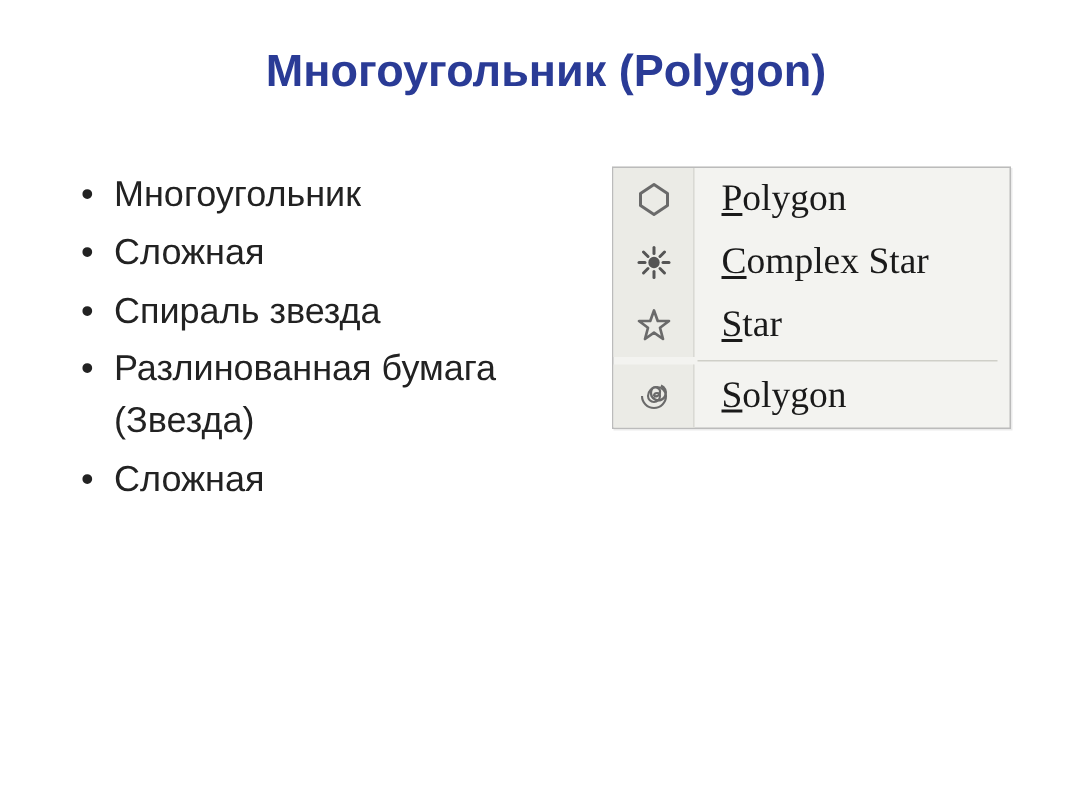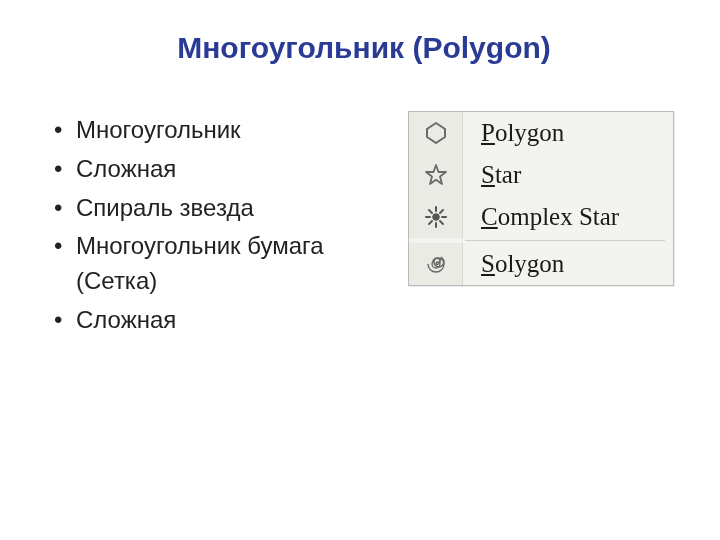--- a/index.html
+++ b/index.html
@@ -98,45 +98,34 @@
 <div class="slide">
 
   <h1 class="title">Многоугольник (Polygon)</h1>
 
   <div class="content">
 
     <ul class="bullets">
       <li>Многоугольник</li>
       <li>Сложная</li>
       <li>Спираль звезда</li>
-      <li>Многоугольник бумага (Сетка)</li>
+      <li>Разлинованная бумага (Звезда)</li>
       <li>Сложная</li>
     </ul>
 
     <div class="menu-panel">
 
       <div class="menu-item">
         <div class="menu-icon-col">
           <svg class="menu-icon" viewBox="0 0 24 24">
             <polygon points="12,2 21,8 21,16 12,22 3,16 3,8" fill="none" stroke="#6a6a6a" stroke-width="2" stroke-linejoin="round"></polygon>
           </svg>
         </div>
         <span class="menu-label mn">
           <span></span><u>P</u><span>olygon</span>
-        </span>
-      </div>
-
-      <div class="menu-item">
-        <div class="menu-icon-col">
-          <svg class="menu-icon" viewBox="0 0 24 24">
-            <polygon points="12,2 14.5,9 22,9 16,13.5 18,21 12,16.8 6,21 8,13.5 2,9 9.5,9" fill="none" stroke="#6a6a6a" stroke-width="1.8" stroke-linejoin="round"></polygon>
-          </svg>
-        </div>
-        <span class="menu-label mn">
-          <span></span><u>S</u><span>tar</span>
         </span>
       </div>
 
       <div class="menu-item">
         <div class="menu-icon-col">
           <svg class="menu-icon" viewBox="0 0 24 24">
             <g fill="#555" stroke="#555">
               <circle cx="12" cy="12" r="3.3"></circle>
               <g stroke-width="2" stroke-linecap="round">
                 <line x1="12" y1="2" x2="12" y2="6"></line>
@@ -146,20 +135,31 @@
                 <line x1="5" y1="5" x2="8" y2="8"></line>
                 <line x1="16" y1="16" x2="19" y2="19"></line>
                 <line x1="5" y1="19" x2="8" y2="16"></line>
                 <line x1="16" y1="8" x2="19" y2="5"></line>
               </g>
             </g>
           </svg>
         </div>
         <span class="menu-label mn">
           <span></span><u>C</u><span>omplex Star</span>
+        </span>
+      </div>
+
+      <div class="menu-item">
+        <div class="menu-icon-col">
+          <svg class="menu-icon" viewBox="0 0 24 24">
+            <polygon points="12,2 14.5,9 22,9 16,13.5 18,21 12,16.8 6,21 8,13.5 2,9 9.5,9" fill="none" stroke="#6a6a6a" stroke-width="1.8" stroke-linejoin="round"></polygon>
+          </svg>
+        </div>
+        <span class="menu-label mn">
+          <span></span><u>S</u><span>tar</span>
         </span>
       </div>
 
       <div class="menu-sep"></div>
 
 
       <div class="menu-item">
         <div class="menu-icon-col">
           <svg class="menu-icon" viewBox="0 0 24 24">
             <path d="M12 12

